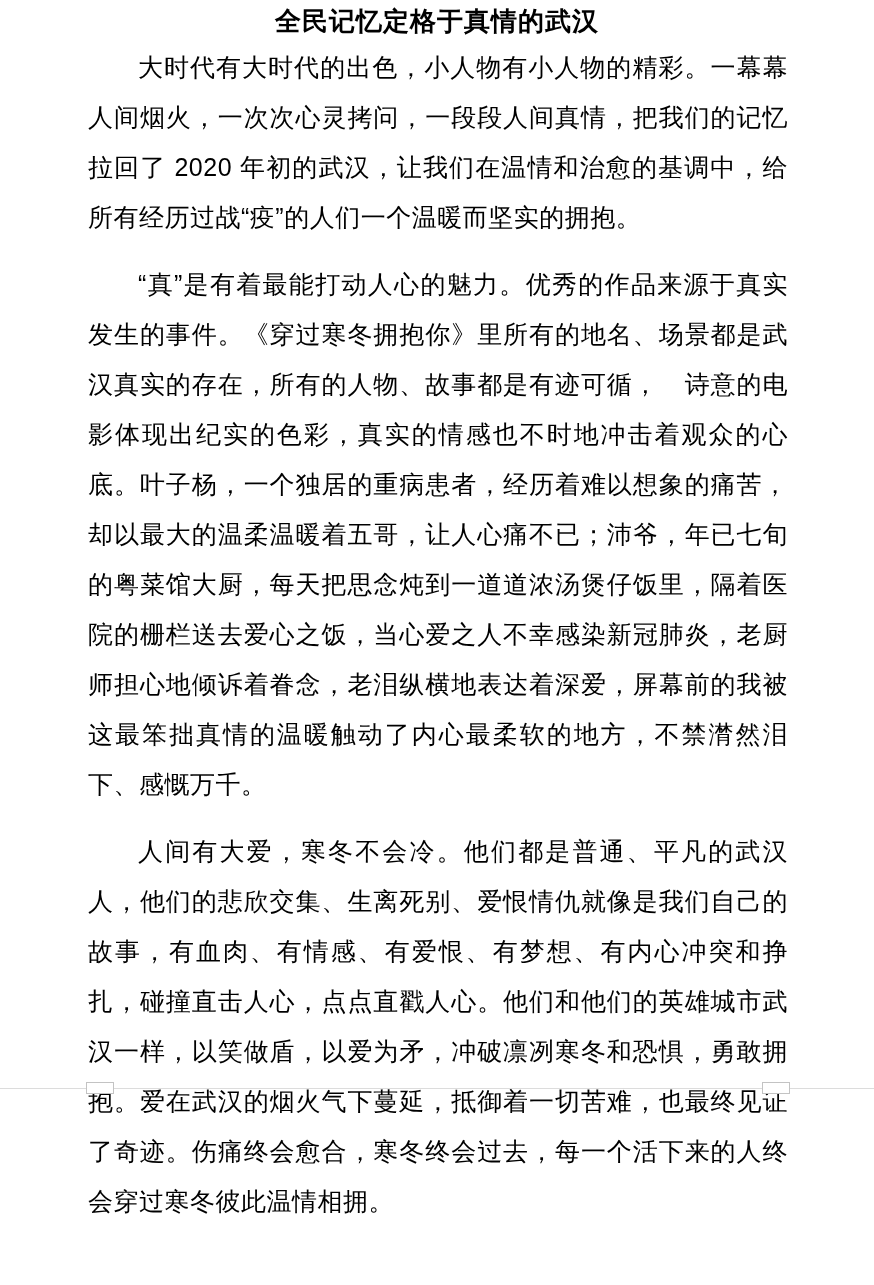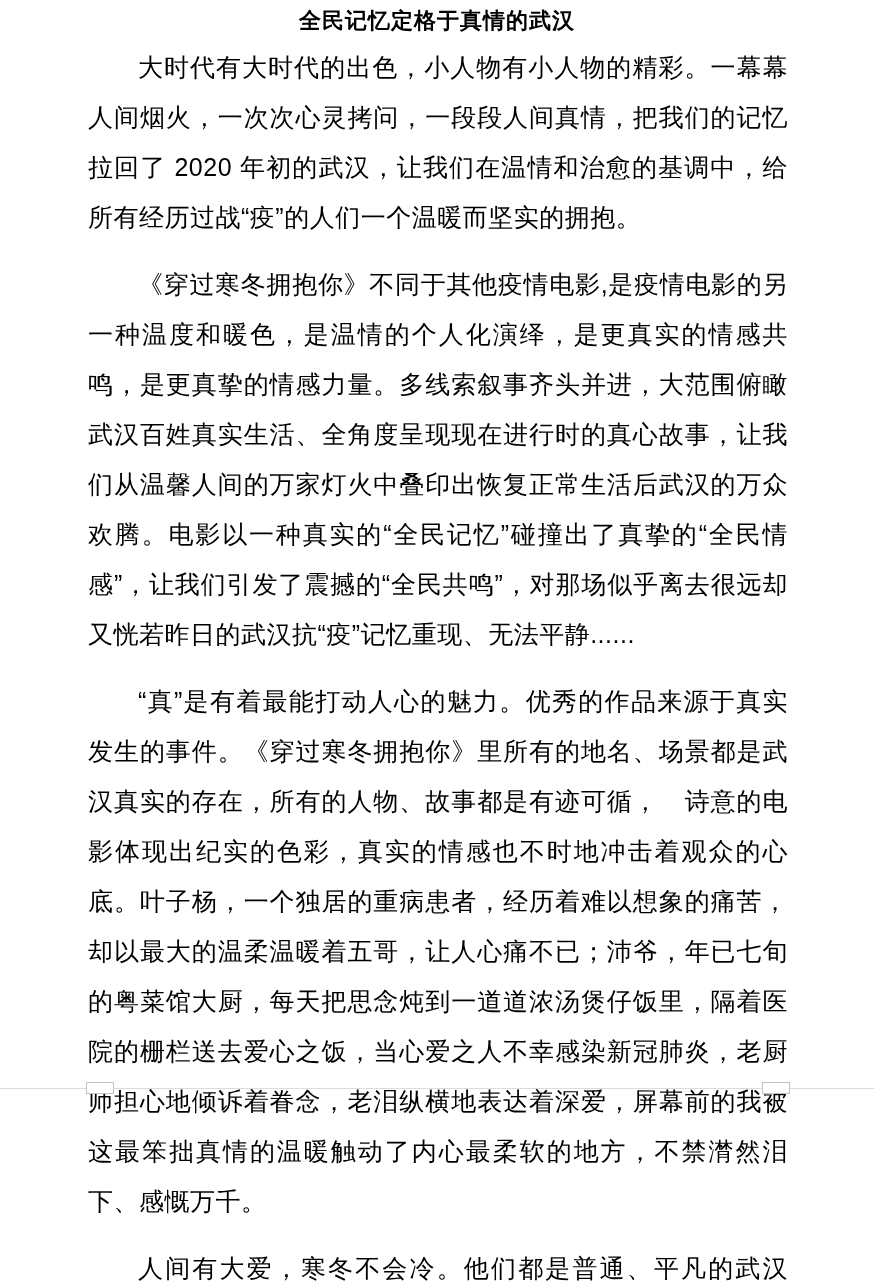--- a/index.html
+++ b/index.html
@@ -19,21 +19,21 @@
     position: relative;
     width: 874px;
     height: 1285px;
   }
   .doc-title {
     margin: 0;
     padding-top: 6px;
     height: 30px;
     line-height: 30px;
     text-align: center;
-    font-size: 22px;
+    font-size: 26px;
     font-weight: bold;
     letter-spacing: 1px;
   }
   .doc-body {
     width: 700px;
     margin: 6px 0 0 88px;
   }
   .doc-body p {
     margin: 0 0 17px 0;
     font-size: 25px;
@@ -74,21 +74,20 @@
 </style>
 </head>
 <body>
 
 <div class="page">
 
   <h1 class="doc-title">全民记忆定格于真情的武汉</h1>
 
   <div class="doc-body">
     <p>大时代有大时代的出色，小人物有小人物的精彩。一幕幕人间烟火，一次次心灵拷问，一段段人间真情，把我们的记忆拉回了 2020 年初的武汉，让我们在温情和治愈的基调中，给所有经历过战“疫”的人们一个温暖而坚实的拥抱。</p>
-    <p>《穿过寒冬拥抱你》不同于其他疫情电影,是疫情电影的另一种温度和暖色，是温情的个人化演绎，是更真实的情感共鸣，是更真挚的情感力量。多线索叙事齐头并进，大范围俯瞰武汉百姓真实生活、全角度呈现现在进行时的真心故事，让我们从温馨人间的万家灯火中叠印出恢复正常生活后武汉的万众欢腾。电影以一种真实的“全民记忆”碰撞出了真挚的“全民情感”，让我们引发了震撼的“全民共鸣”，对那场似乎离去很远却又恍若昨日的武汉抗“疫”记忆重现、无法平静......</p>
     <p>“真”是有着最能打动人心的魅力。优秀的作品来源于真实发生的事件。《穿过寒冬拥抱你》里所有的地名、场景都是武汉真实的存在，所有的人物、故事都是有迹可循，　诗意的电影体现出纪实的色彩，真实的情感也不时地冲击着观众的心底。叶子杨，一个独居的重病患者，经历着难以想象的痛苦，却以最大的温柔温暖着五哥，让人心痛不已；沛爷，年已七旬的粤菜馆大厨，每天把思念炖到一道道浓汤煲仔饭里，隔着医院的栅栏送去爱心之饭，当心爱之人不幸感染新冠肺炎，老厨师担心地倾诉着眷念，老泪纵横地表达着深爱，屏幕前的我被这最笨拙真情的温暖触动了内心最柔软的地方，不禁潸然泪下、感慨万千。</p>
     <p>人间有大爱，寒冬不会冷。他们都是普通、平凡的武汉人，他们的悲欣交集、生离死别、爱恨情仇就像是我们自己的故事，有血肉、有情感、有爱恨、有梦想、有内心冲突和挣扎，碰撞直击人心，点点直戳人心。他们和他们的英雄城市武汉一样，以笑做盾，以爱为矛，冲破凛冽寒冬和恐惧，勇敢拥抱。爱在武汉的烟火气下蔓延，抵御着一切苦难，也最终见证了奇迹。伤痛终会愈合，寒冬终会过去，每一个活下来的人终会穿过寒冬彼此温情相拥。</p>
   </div>
 
   <div class="page-break">
     <div class="pb-line" style="border-top-color: rgb(220, 220, 220);"></div>
     <div class="pb-handle left" style="border-color: rgb(195, 195, 195);"></div>
     <div class="pb-handle right" style="border-color: rgb(195, 195, 195);"></div>
   </div>
 

